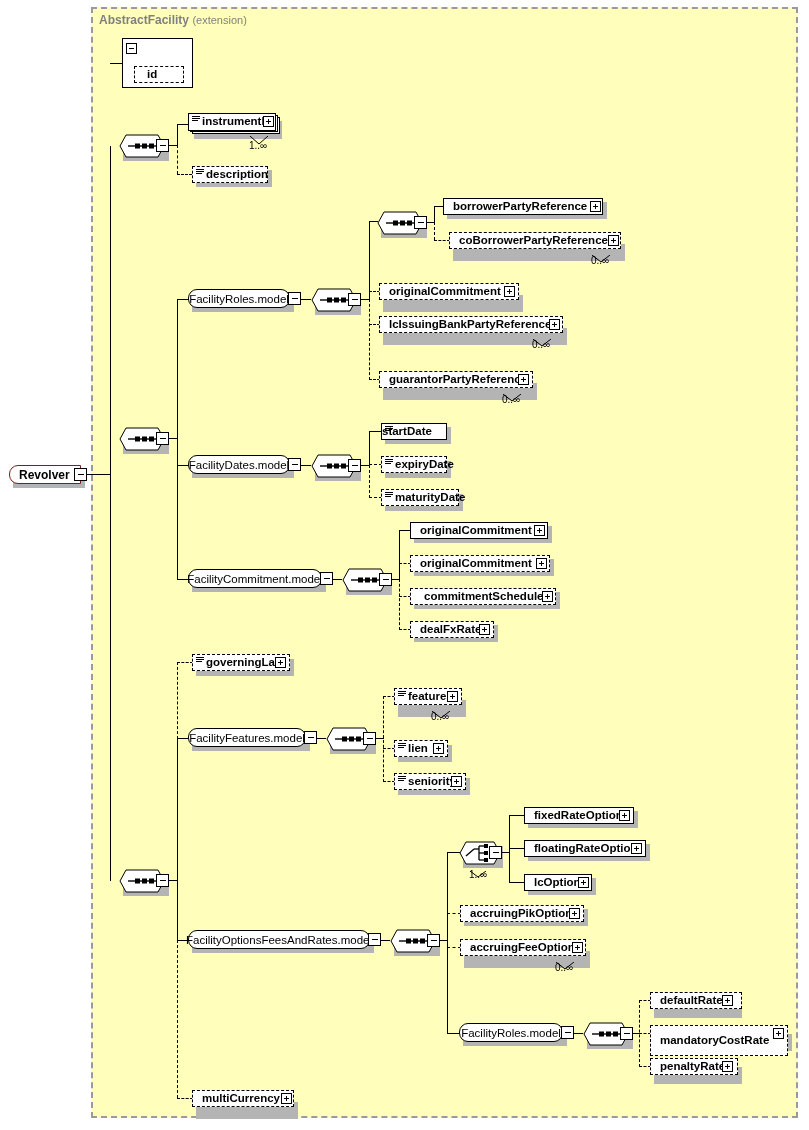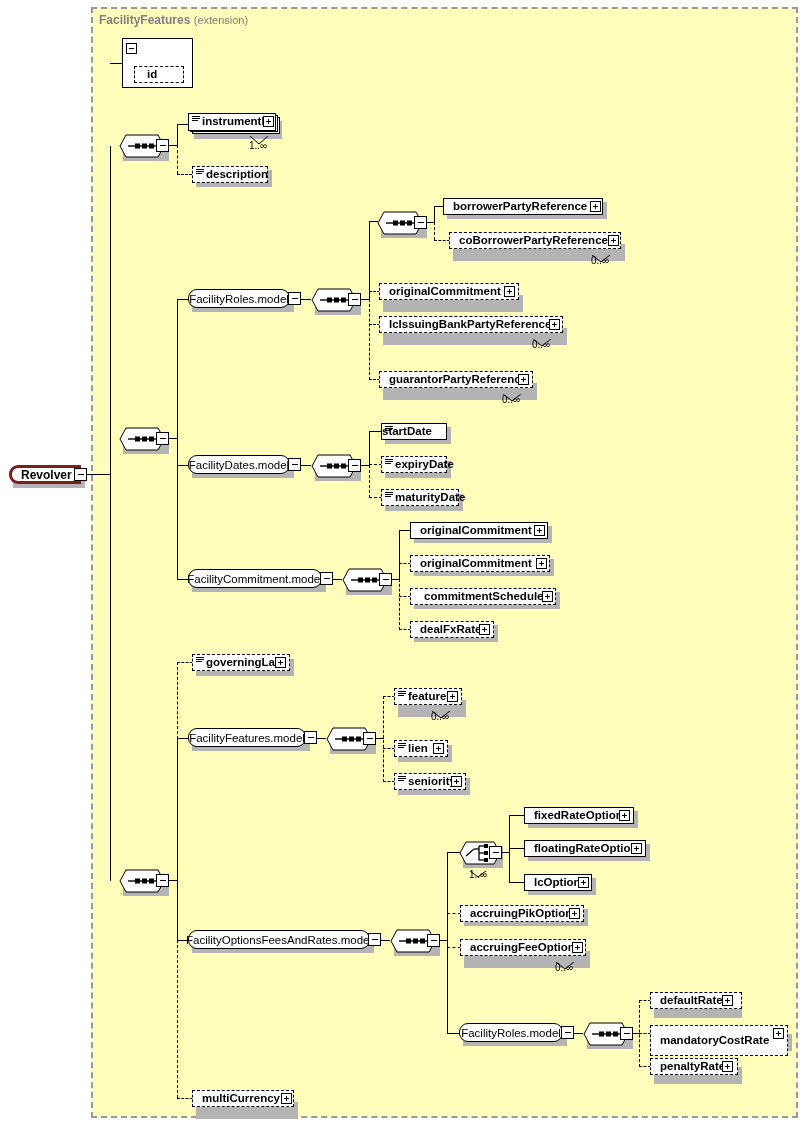--- a/index.html
+++ b/index.html
@@ -64,33 +64,33 @@
   
   .comp{position:absolute;width:46px;height:24px;z-index:2;}
   .comp svg{display:block;}
 
   
   .attrbox{position:absolute;background:#fff;border:1px solid #000;box-sizing:border-box;z-index:2;}
   .attrhdr{position:absolute;left:4px;top:3px;display:flex;align-items:center;}
   .attrhdr .ttl{font-size:11px;font-style:italic;color:#000;margin-left:5px;}
 
   
-  .rootelem{position:absolute;background:#fff;border:3px solid #7f1d1d;
+  .rootelem{position:absolute;background:#fff;border:1px solid #7f1d1d;
         border-top-left-radius:9px;border-bottom-left-radius:9px;
         box-sizing:border-box;display:flex;align-items:center;z-index:2;text-align:center;}
   .rootelem .lbl{font-size:12px;font-weight:bold;padding-left:9px;}
 </style>
 </head>
 <body>
 
 <div id="canvas">
 
   <div class="ext-box" style="left:91px;top:7px;width:707px;height:1111px;"></div>
   <div class="ext-title" style="left:99px;top:13px;">
-    <span>FacilityFeatures</span>
+    <span>AbstractFacility</span>
     <span class="sub">(extension)</span>
   </div>
 
   <div class="shadow" style="left:13px;top:470px;width:72px;height:18px;"></div>
   <div class="rootelem" style="left:9px;top:465px;width:72px;height:19px;">
     <span class="lbl">Revolver</span>
   </div>
   <div class="pmedge" style="left:74px;top:468px;"></div>
 
   <div class="ln lnh" style="left:87px;top:474px;width:24px;"></div>

